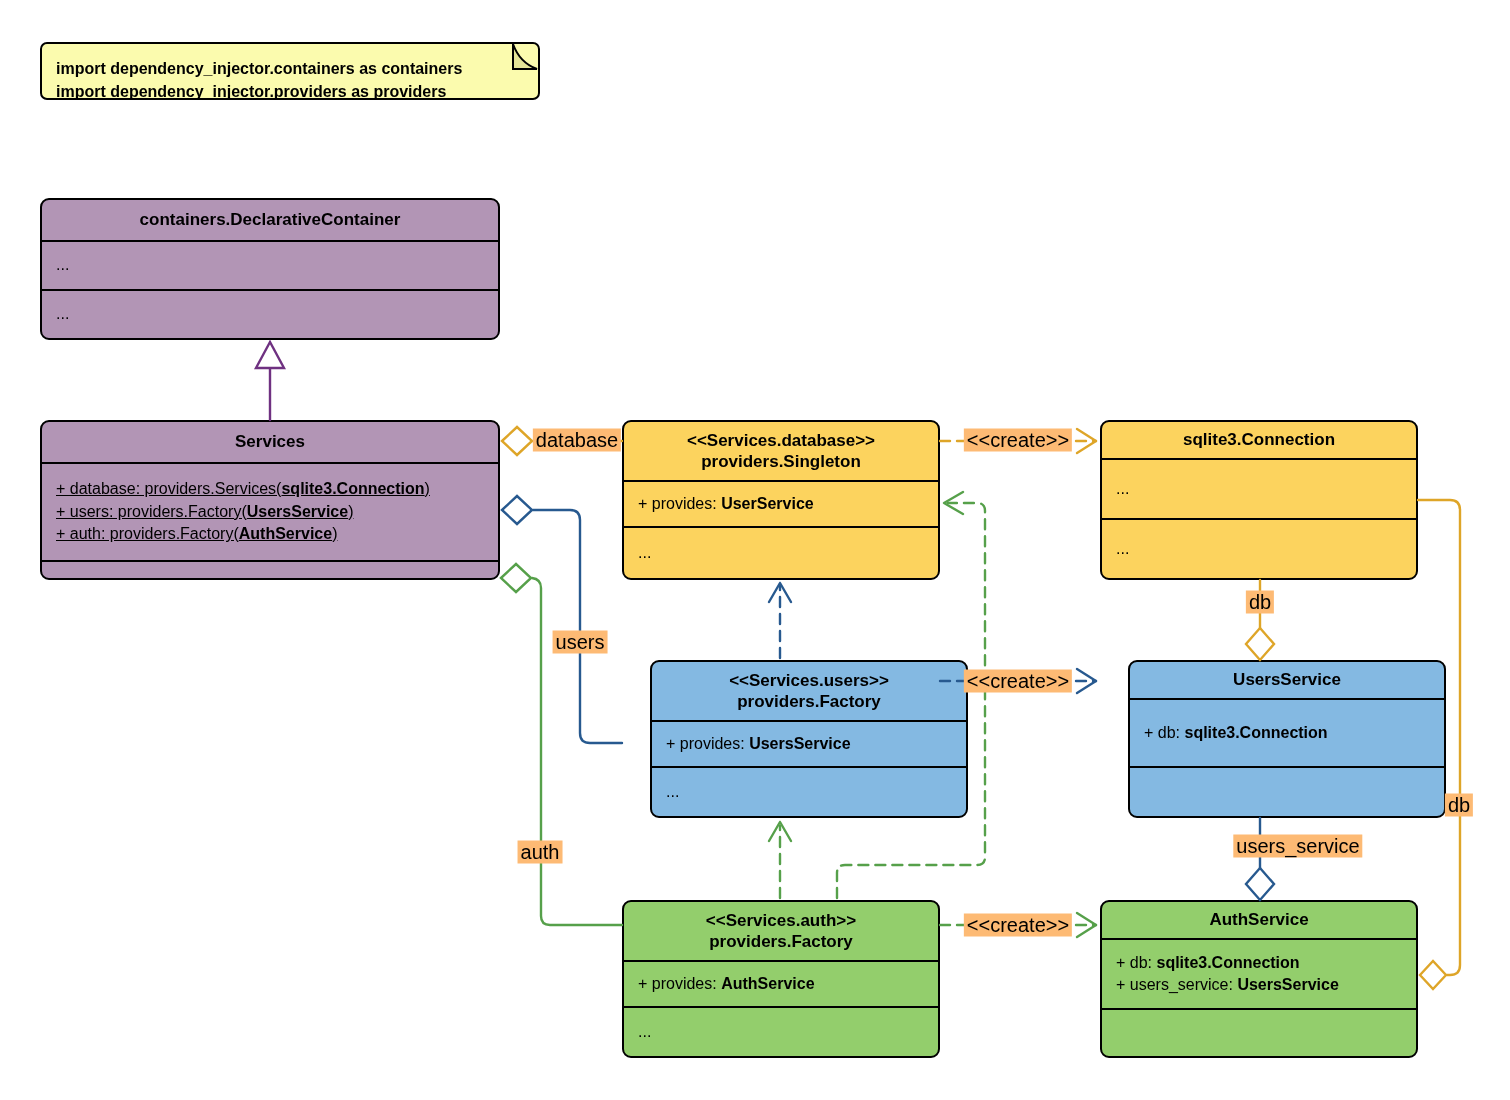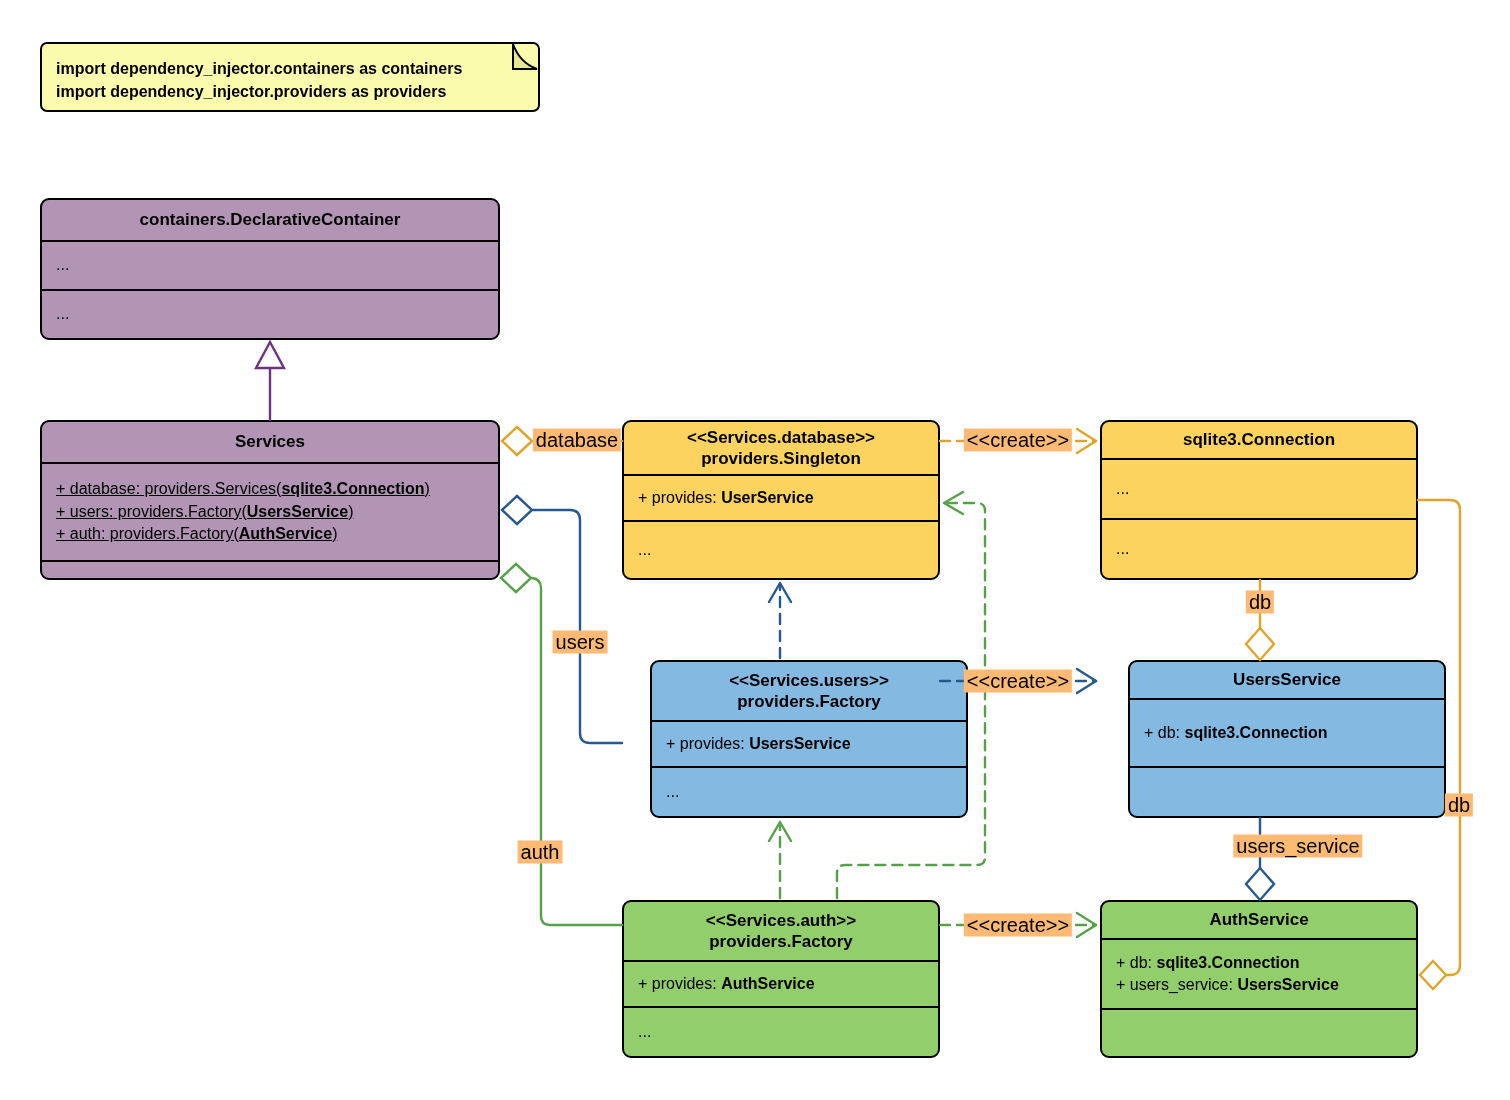--- a/index.html
+++ b/index.html
@@ -18,21 +18,21 @@
   .fill-blue{background:var(--blue-fill,#84B9E2);margin-left:28px;}
   .fill-green{background:var(--green-fill,#93CE6C);}
   .row{box-sizing:border-box;display:flex;flex-direction:column;justify-content:center;
        padding:2px 14px;flex:0 0 auto;}
   .row + .row{border-top:2px solid #000;}
   .row.grow{flex:1 1 auto;}
   .title{align-items:center;font-weight:bold;font-size:17px;line-height:1.25;padding:2px 6px;}
   .attr{font-size:16px;line-height:1.4;}
   .u{text-decoration:underline;}
   .note{
-    position:absolute;left:40px;top:42px;width:500px;height:70px;box-sizing:border-box;
+    position:absolute;left:40px;top:42px;width:500px;height:58px;box-sizing:border-box;
     background:var(--note-fill,#FBFBAE);border:2px solid #000;border-radius:7px;
     padding:13px 14px 0 14px;font-weight:bold;font-size:16px;line-height:1.45;
   }
   .note-fold{position:absolute;top:-2px;right:-2px;}
   svg.connectors{position:absolute;left:0;top:0;pointer-events:none;}
   .ln{fill:none;stroke-width:2.4px;stroke-linecap:round;}
   .dash{stroke-dasharray:10 7;}
   .e-yellow{stroke:var(--yellow-edge,#DEA528);}
   .e-blue{stroke:var(--blue-edge,#27598F);}
   .e-green{stroke:var(--green-edge,#56A04A);}
@@ -69,21 +69,21 @@
   <div class="row title" style="height:40px">Services</div>
   <div class="row attr" style="height:98px">
     <div class="u"><span>+ database: providers.Services(</span><b>sqlite3.Connection</b><span>)</span></div>
     <div class="u"><span>+ users: providers.Factory(</span><b>UsersService</b><span>)</span></div>
     <div class="u"><span>+ auth: providers.Factory(</span><b>AuthService</b><span>)</span></div>
   </div>
   <div class="row grow"></div>
 </div>
 
 <div class="uml-box fill-yellow" style="left:622px;top:420px;width:318px;height:160px">
-  <div class="row title" style="height:52px">
+  <div class="row title" style="height:58px">
     <span>&lt;&lt;Services.database&gt;&gt;</span>
     <span>providers.Singleton</span>
   </div>
   <div class="row attr" style="height:46px">
     <div><span>+ provides: </span><b>UserService</b></div>
   </div>
   <div class="row attr grow">
     <span>...</span>
   </div>
 </div>

